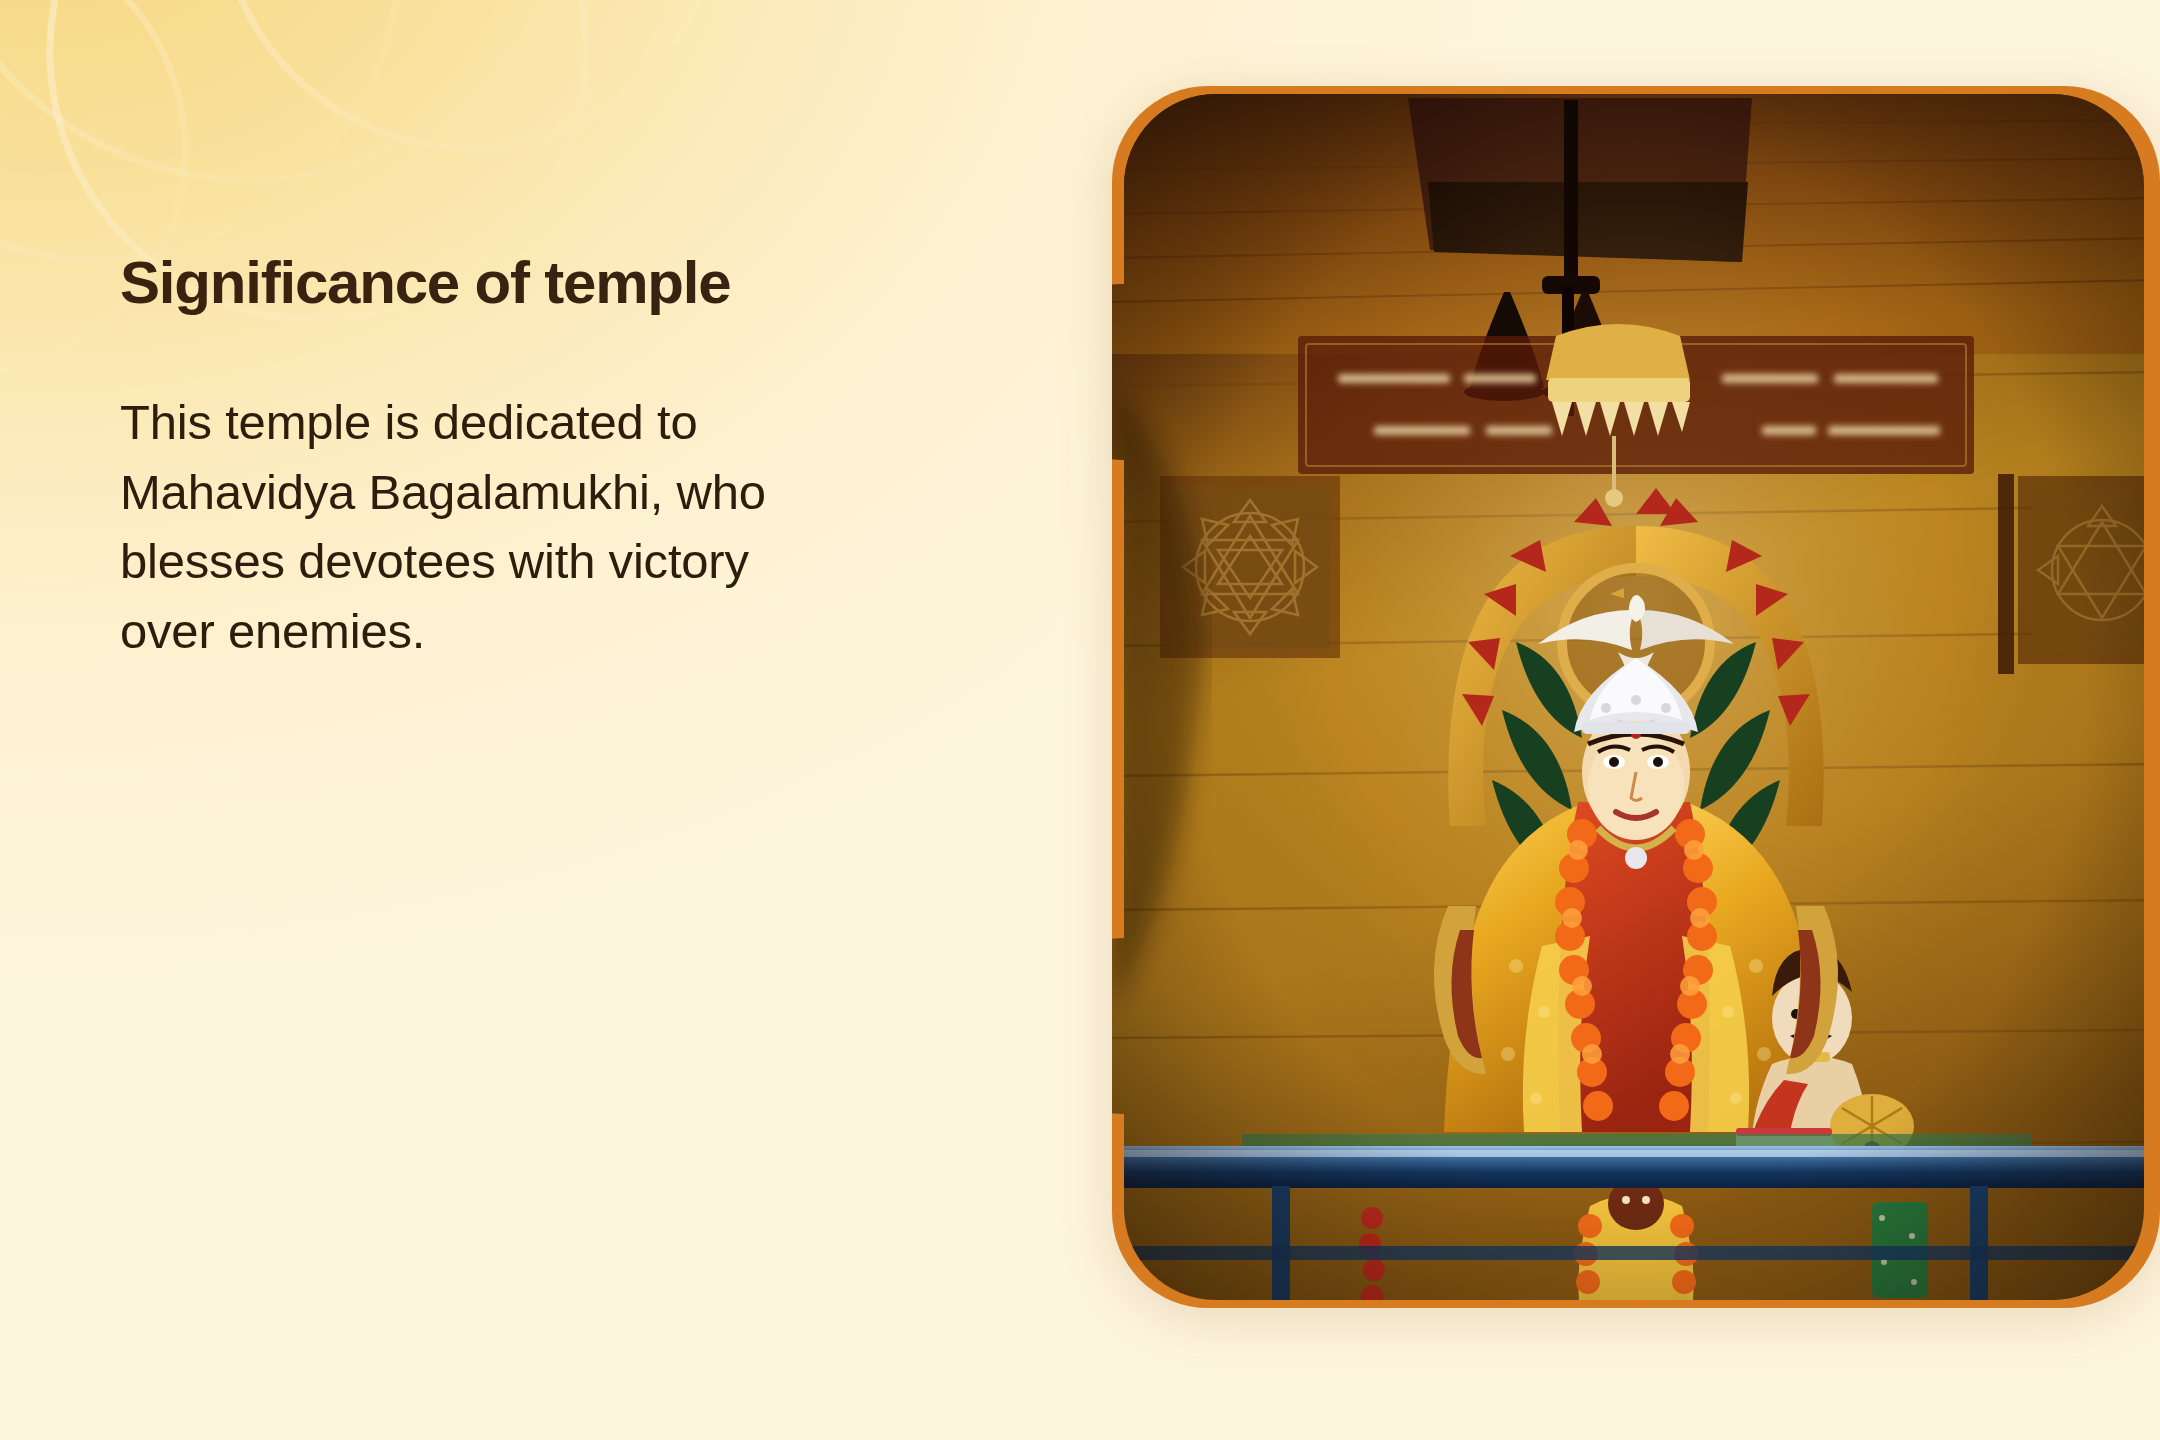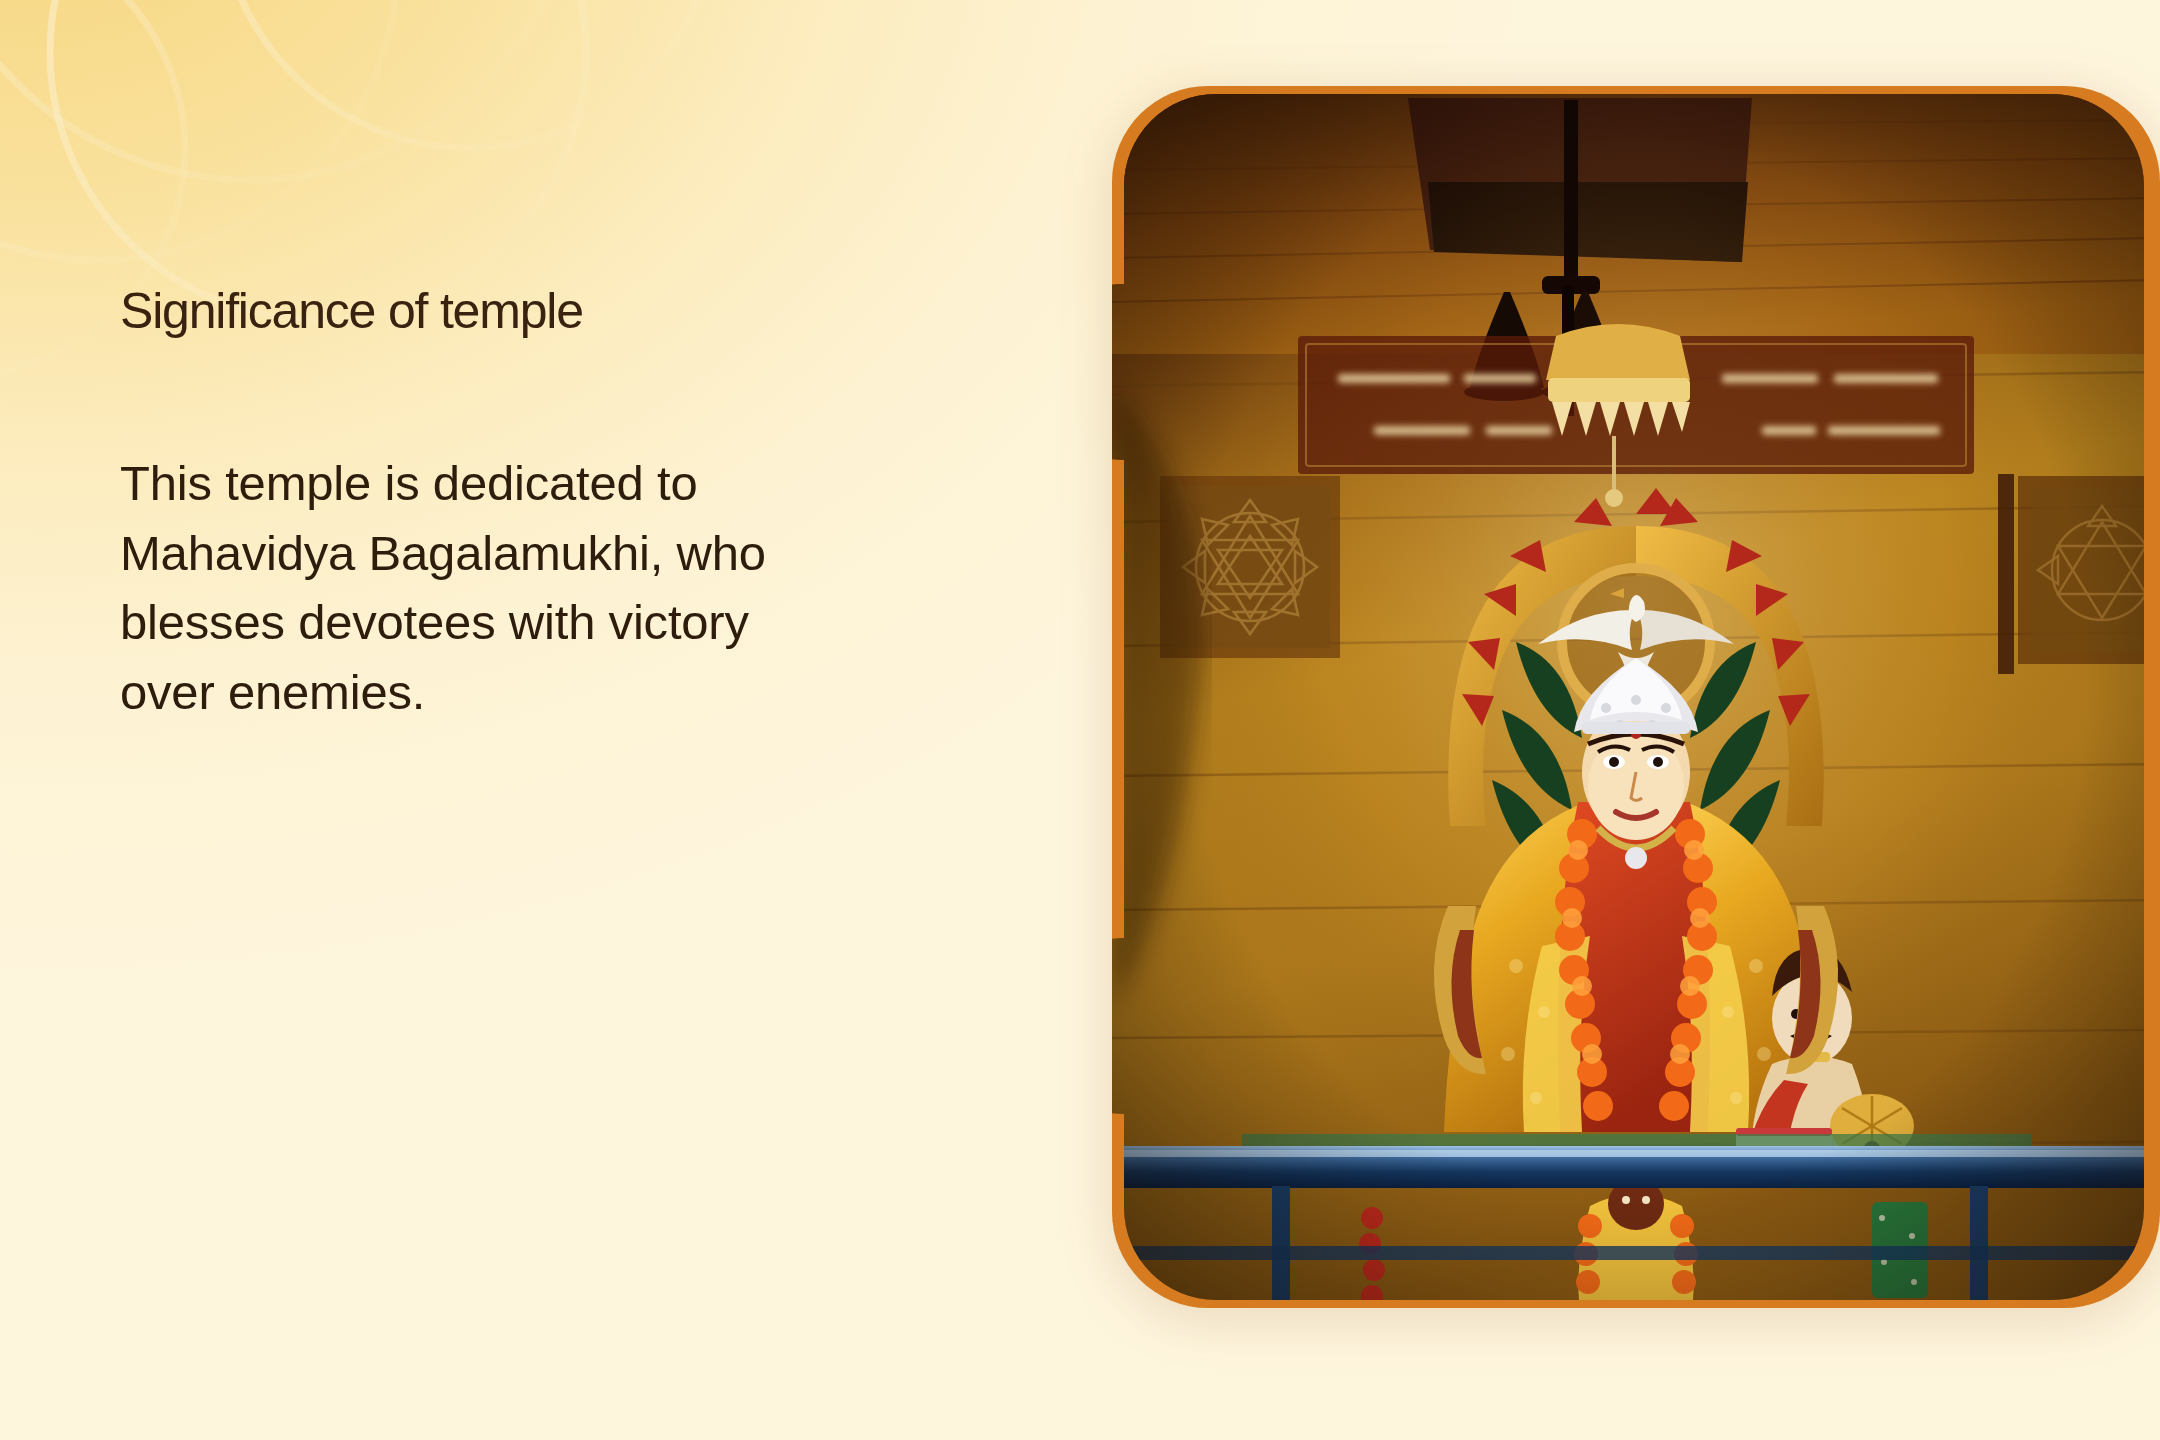--- a/index.html
+++ b/index.html
@@ -22,30 +22,29 @@
     pointer-events:none;
   }
 
   
   #text-col{
     position:absolute;
     left:120px; top:246px;
     width:700px;
   }
   #page-title{
-    font-size:50px;
+    font-size:60px;
     line-height:1.22;
-    font-weight:400;
+    font-weight:700;
     color:#3A2210;
     letter-spacing:-1.2px;
     max-width:640px;
-    margin-top:35px;
   }
   #body-copy{
-    margin-top:107px;
+    margin-top:69px;
     font-size:49px;
     line-height:1.42;
     font-weight:500;
     color:#2E1C0C;
     letter-spacing:-0.2px;
     max-width:660px;
   }
 
   
   #photo-card{

